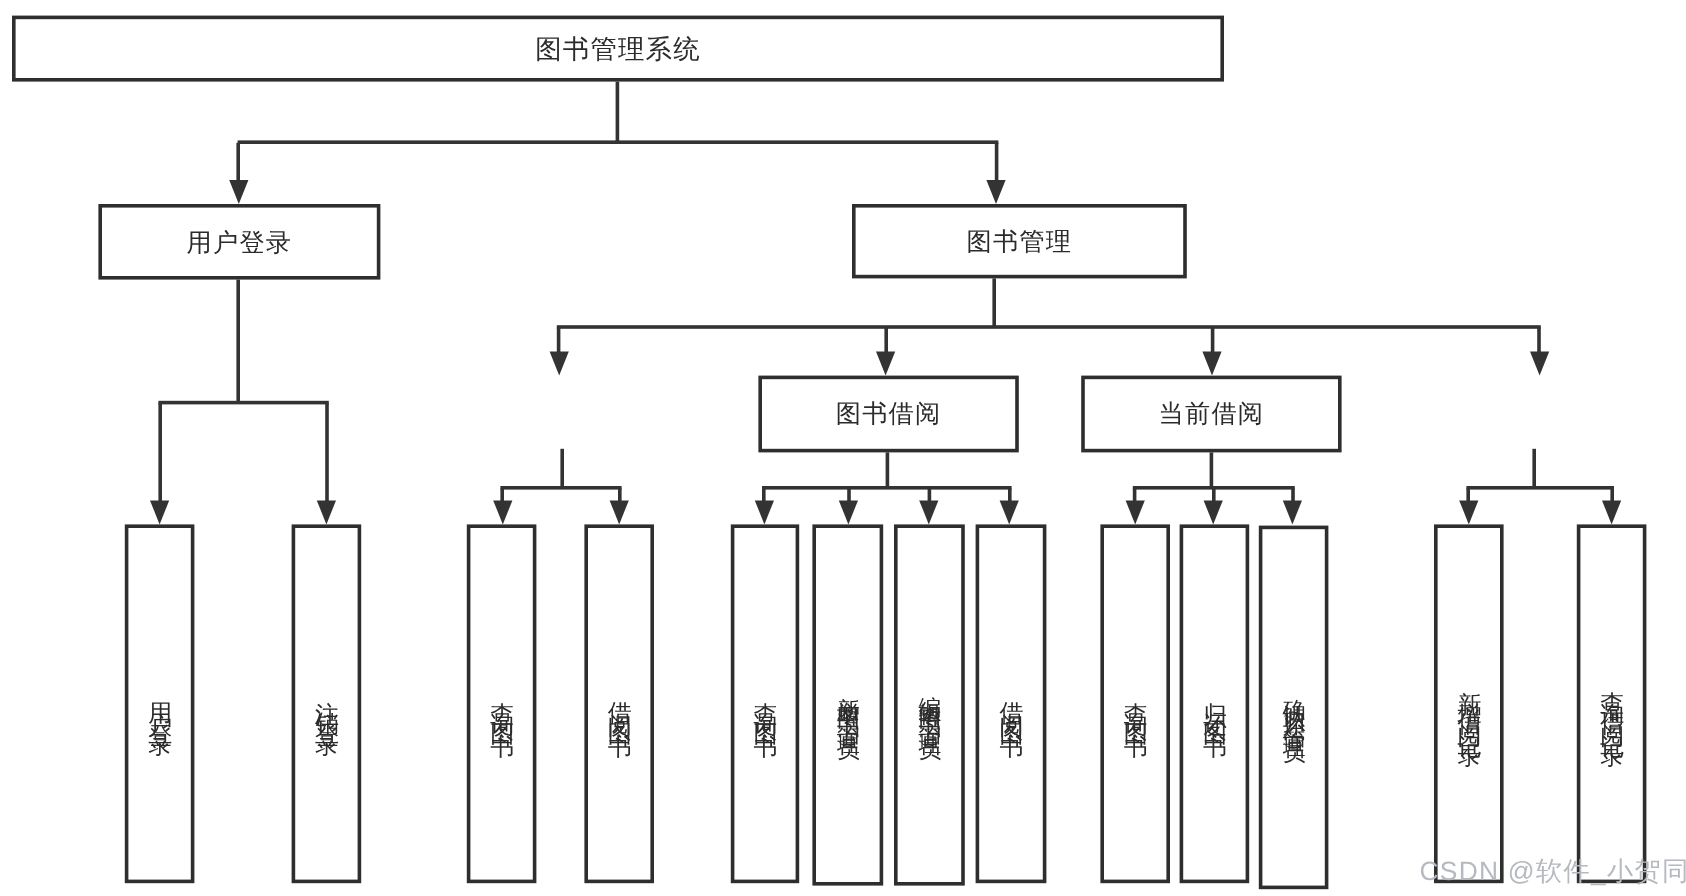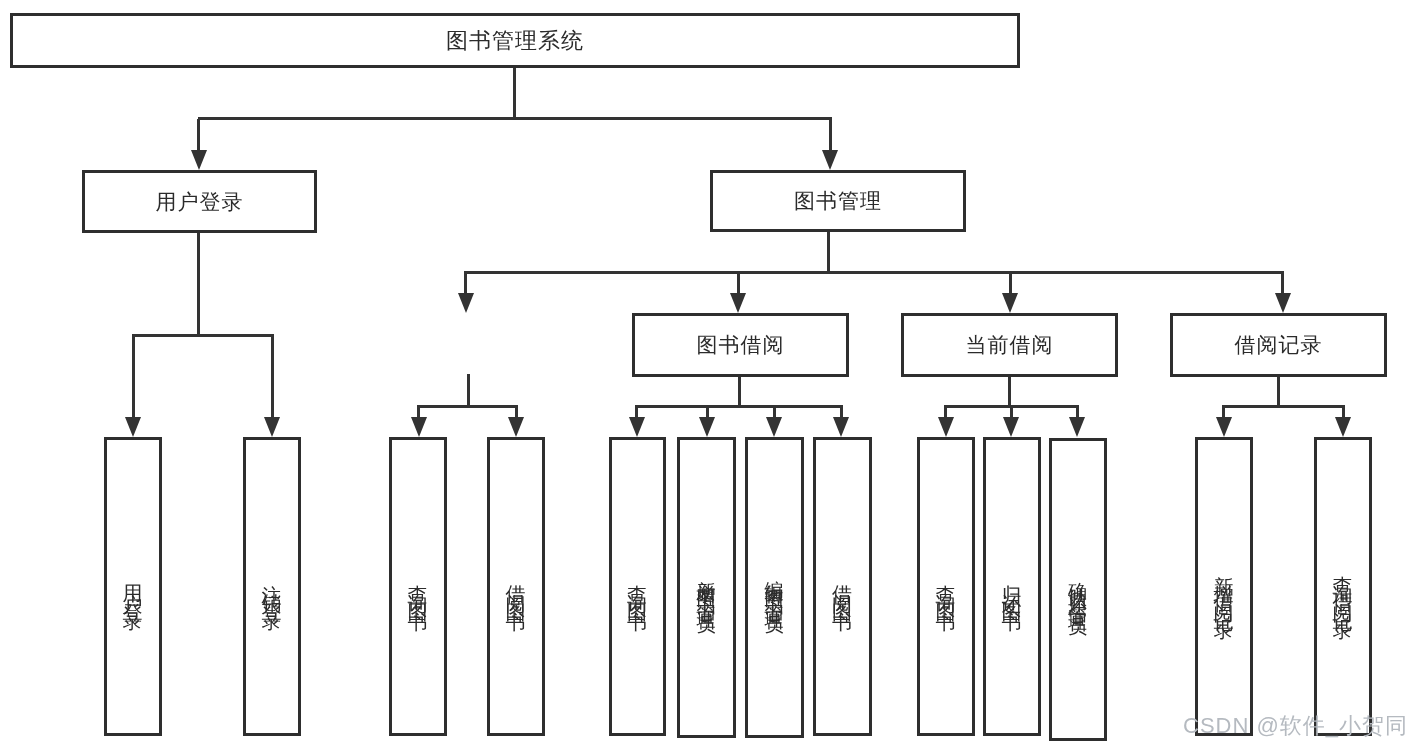--- a/index.html
+++ b/index.html
@@ -117,25 +117,24 @@
   <div class="vl" style="left:1277px;top:374px;height:33px"></div>
   <div class="hl" style="left:1222px;top:405px;width:123px"></div>
   <div class="vl" style="left:1222px;top:407px;height:11px"></div>
   <div class="ar" style="left:1216px;top:417px"></div>
   <div class="vl" style="left:1342px;top:407px;height:11px"></div>
   <div class="ar" style="left:1335px;top:417px"></div>
 
   <div class="node h root" style="left:10px;top:13px;width:1010px;height:55px">图书管理系统</div>
 
   <div class="node h" style="left:82px;top:170px;width:235px;height:63px">用户登录</div>
-  <div class="node h" style="left:710px;top:170px;width:256px;height:62px">图书管理</div>
+  <div class="node h" style="left:710px;top:170px;width:279px;height:62px">图书管理</div>
 
   <div class="node h" style="left:632px;top:313px;width:217px;height:64px">图书借阅</div>
   <div class="node h" style="left:901px;top:313px;width:217px;height:64px">当前借阅</div>
-  <div class="node h" style="left:1170px;top:313px;width:217px;height:64px">借阅记录</div>
 
   <div class="node leaf" style="left:104px;top:437px;width:58px;height:299px">用户登录</div>
   <div class="node leaf" style="left:243px;top:437px;width:58px;height:299px">注销登录</div>
 
   <div class="node leaf" style="left:389px;top:437px;width:58px;height:299px">查询图书</div>
   <div class="node leaf" style="left:487px;top:437px;width:58px;height:299px">借阅图书</div>
 
   <div class="node leaf" style="left:609px;top:437px;width:57px;height:299px">查询图书</div>
   <div class="node leaf long" style="left:677px;top:437px;width:59px;height:301px">新增图书（管理员）</div>
   <div class="node leaf long" style="left:745px;top:437px;width:59px;height:301px">编辑图书（管理员）</div>

